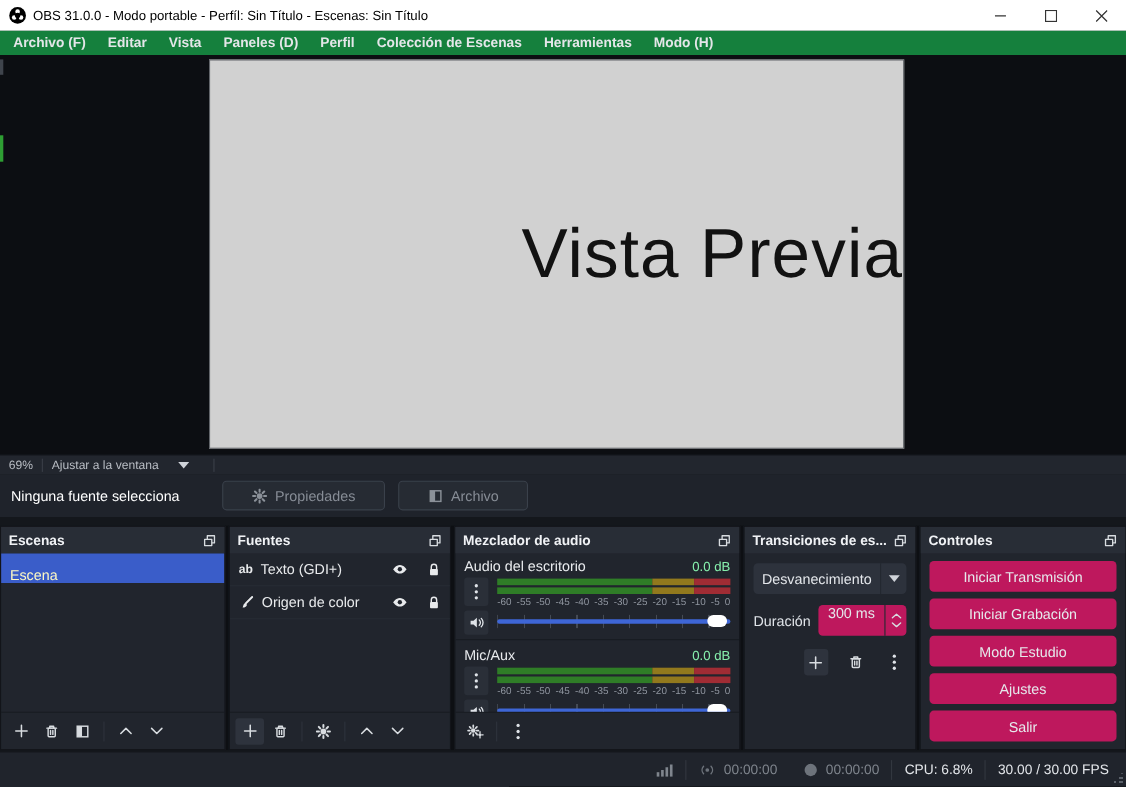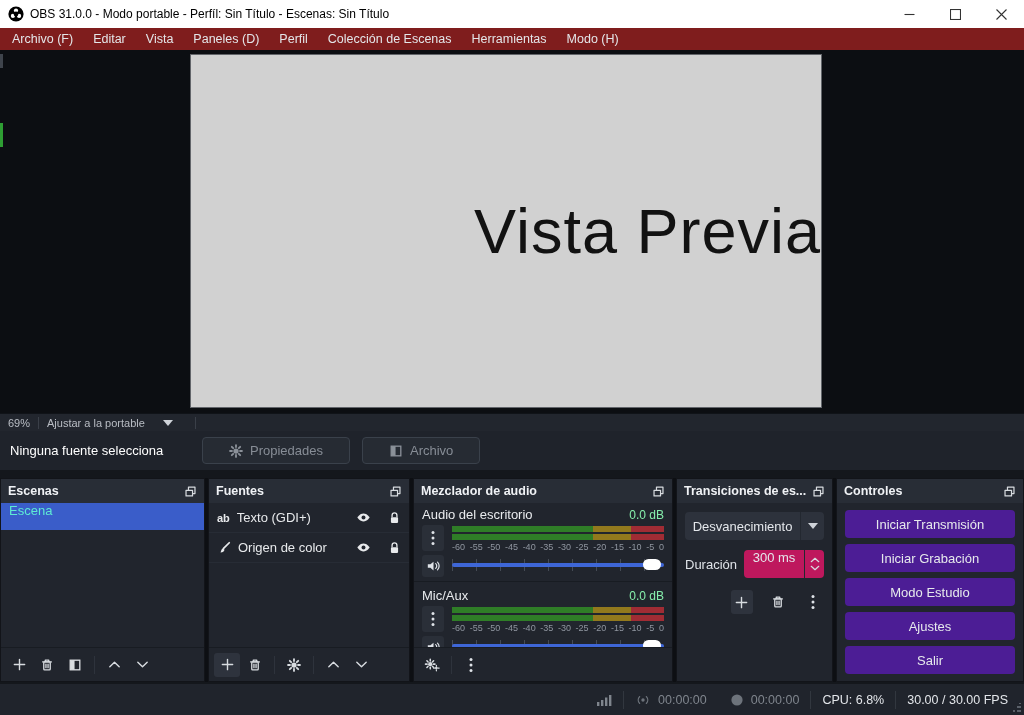--- a/index.html
+++ b/index.html
@@ -9,21 +9,21 @@
 
   
   .titlebar { height:28px; background:#ffffff; display:flex; align-items:center; flex:0 0 28px; }
   .obs-logo { width:16px; height:16px; margin:0 6px 0 8px; }
   .title-text { font-size:12px; color:#000; }
   .win-controls { margin-left:auto; display:flex; height:100%; }
   .win-btn { width:46px; height:100%; display:flex; align-items:center; justify-content:center; }
   .win-btn svg { stroke:#333; stroke-width:1.1; fill:none; }
 
   
-  .menubar { height:22px; background:#7f1d1d; display:flex; align-items:center; flex:0 0 22px; padding-left:2px; }
+  .menubar { height:22px; background:#15803d; display:flex; align-items:center; flex:0 0 22px; padding-left:2px;font-weight:bold; }
   .menu-item { color:#e4e6e9; font-size:12.5px; padding:0 10px; line-height:22px; }
 
   
   .preview-wrap { height:363px; flex:0 0 363px; background:#0c0e12; position:relative; }
   .canvas { position:absolute; left:190px; top:4px; width:632px; height:354px;
             background:#d1d1d1; border:1px solid #62656a; display:flex; align-items:center; justify-content:flex-end; }
   .canvas-text { font-size:63px; color:#121212; letter-spacing:1px; }
   .edge-mark-green { position:absolute; left:0; top:73px; width:3px; height:24px; background:#2e9e33; }
   .edge-mark-gray  { position:absolute; left:0; top:4px;  width:3px; height:14px; background:#3f444c; }
 
@@ -51,21 +51,21 @@
   .p-trans { width:157px; } .p-controls { width:188px; }
   .panel-head { height:24px; flex:0 0 24px; background:#282d36; display:flex; align-items:center;
                 padding:0 7px; font-size:12.5px; font-weight:bold; color:#f0f2f5; }
   .popout { margin-left:auto; }
   .panel-body { flex:1 1 auto; position:relative; overflow:hidden; }
   .panel-foot { height:34px; flex:0 0 34px; border-top:1px solid #181c22; display:flex; align-items:center; padding:0 5px; gap:2px; }
   .icon-btn { width:26px; height:24px; display:flex; align-items:center; justify-content:center; border-radius:3px; }
   .icon-btn.boxed { background:#2e333d; }
   .foot-sep { width:1px; height:18px; background:#2e333c; margin:0 4px; }
 
-  .scene-row { height:27px; background:#3a5dc9; color:#5eead4; font-size:13px; display:flex; align-items:flex-start; padding-left:8px; }
+  .scene-row { height:27px; background:#3a5dc9; color:#fef9c3; font-size:13px; display:flex; align-items:flex-end; padding-left:8px; }
 
   .src-row { height:30px; display:flex; align-items:center; padding:0 8px; color:#e8eaec; font-size:13px;
              border-bottom:1px solid #272c35; gap:7px; }
   .src-glyph { font-weight:bold; font-size:11px; color:#e8eaec; }
   .src-name { flex:1 1 auto; white-space:nowrap; overflow:hidden; }
   .src-row svg { flex:0 0 auto; }
   .src-eye { margin-right:10px; }
 
   
   .channel { padding:4px 8px 2px 8px; }
@@ -94,21 +94,21 @@
   .dd-tri { width:0; height:0; border-left:5px solid transparent; border-right:5px solid transparent; border-top:6px solid #cfd3d9; }
   .dur-row { display:flex; align-items:center; margin-top:10px; gap:7px; }
   .spinner { flex:1; height:28px; background:#be185d; border-radius:4px; display:flex; align-items:flex-start; }
   .spin-val { flex:1; text-align:center; color:#e4e7eb; }
   .spin-arrows { width:20px; height:100%; border-left:1px solid #232830; display:flex; flex-direction:column;
                  align-items:center; justify-content:center; gap:2px; }
   .trans-btns { display:flex; align-items:center; justify-content:center; gap:14px; margin-top:12px; padding-left:46px; }
 
   
   .controls-body { padding:7px 8px; display:flex; flex-direction:column; gap:6px; }
-  .ctl-btn { height:28px; background:#4c1d95; border-radius:4px; color:#e6e9ec; font-size:13px;
+  .ctl-btn { height:28px; background:#be185d; border-radius:4px; color:#e6e9ec; font-size:13px;
              display:flex; align-items:center; justify-content:center; }
 
   
   .statusgap { height:2px; flex:0 0 2px; background:#14171c; }
   .statusbar { height:31px; flex:1; background:#20242c; display:flex; align-items:center; justify-content:flex-end;
                font-size:12.5px; padding-right:16px; position:relative; }
   .sb-sep { width:1px; height:18px; background:#32373f; margin:0 11px; }
   .sb-dim { color:#7f858d; display:flex; align-items:center; gap:7px; }
   .sb-bright { color:#e3e6ea; }
   .sb-grip { position:absolute; right:3px; bottom:3px; width:9px; height:9px;
@@ -169,21 +169,21 @@
     <div class="edge-mark-gray"></div>
     <div class="edge-mark-green"></div>
     <div class="canvas">
       <span class="canvas-text">Vista Previa</span>
     </div>
   </div>
 
   <div class="zoomrow">
     <span class="zoom-pct">69%</span>
     <span class="sep"></span>
-    <span>Ajustar a la portable</span>
+    <span>Ajustar a la ventana</span>
     <span class="tri-down"></span>
     <span class="sep"></span>
   </div>
 
   <div class="ctxbar">
     <span class="ctx-status">Ninguna fuente selecciona</span>
     <div class="ctx-btn">
       <svg class="ic-dim" width="14" height="14" viewBox="0 0 16 16">
         <circle cx="8" cy="8" r="3" fill="#8b9199" stroke="none"></circle>
         <g stroke="#8b9199" stroke-width="2.1">

